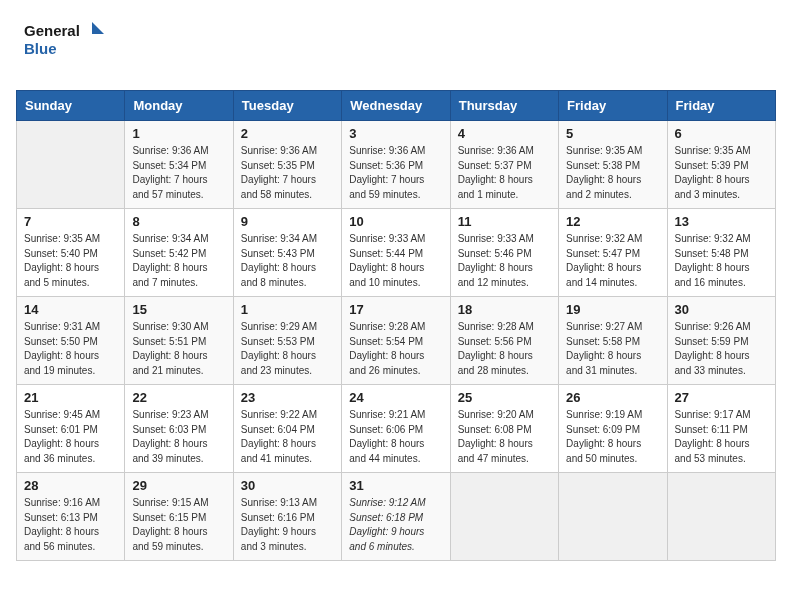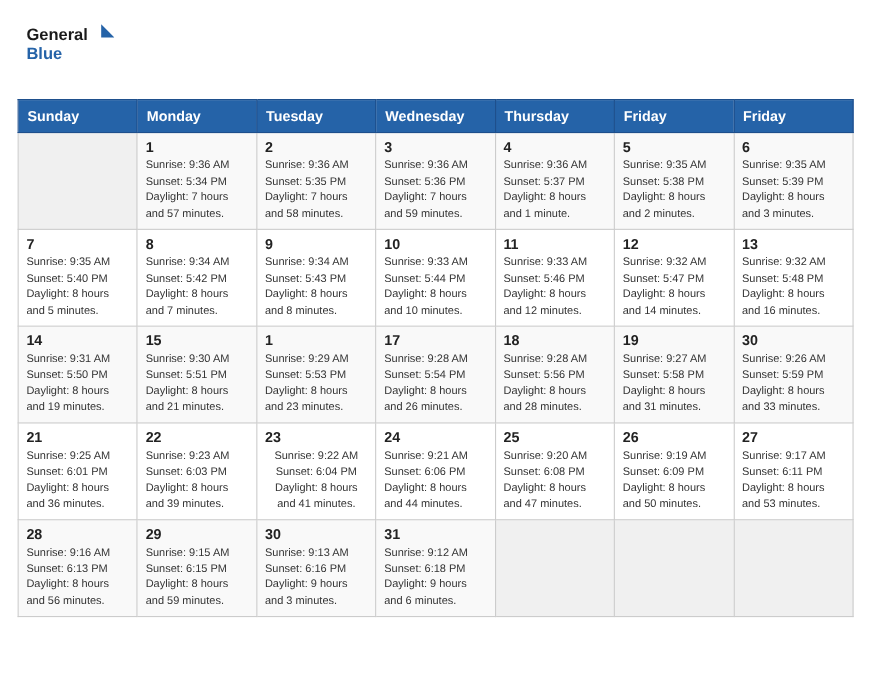--- a/index.html
+++ b/index.html
@@ -261,35 +261,35 @@
             <span class="day-num">30</span>
             <div class="day-info" style="white-space: pre-line;">Sunrise: 9:26 AM
 Sunset: 5:59 PM
 Daylight: 8 hours
 and 33 minutes.</div>
           </td>
         </tr>
         <tr>
           <td>
             <span class="day-num">21</span>
-            <div class="day-info" style="white-space: pre-line;">Sunrise: 9:25 AM
+            <div class="day-info" style="white-space: pre-line;">Sunrise: 9:45 AM
 Sunset: 6:01 PM
 Daylight: 8 hours
 and 36 minutes.</div>
           </td>
           <td>
             <span class="day-num">22</span>
             <div class="day-info" style="white-space: pre-line;">Sunrise: 9:23 AM
 Sunset: 6:03 PM
 Daylight: 8 hours
 and 39 minutes.</div>
           </td>
           <td>
             <span class="day-num">23</span>
-            <div class="day-info" style="white-space: pre-line; text-align: center;">Sunrise: 9:22 AM
+            <div class="day-info" style="white-space: pre-line;">Sunrise: 9:22 AM
 Sunset: 6:04 PM
 Daylight: 8 hours
 and 41 minutes.</div>
           </td>
           <td>
             <span class="day-num">24</span>
             <div class="day-info" style="white-space: pre-line;">Sunrise: 9:21 AM
 Sunset: 6:06 PM
 Daylight: 8 hours
 and 44 minutes.</div>
@@ -333,21 +333,21 @@
           </td>
           <td>
             <span class="day-num">30</span>
             <div class="day-info" style="white-space: pre-line;">Sunrise: 9:13 AM
 Sunset: 6:16 PM
 Daylight: 9 hours
 and 3 minutes.</div>
           </td>
           <td>
             <span class="day-num">31</span>
-            <div class="day-info" style="white-space: pre-line;">Sunrise: 9:12 AM
+            <div class="day-info" style="white-space: pre-line; font-style: italic;">Sunrise: 9:12 AM
 Sunset: 6:18 PM
 Daylight: 9 hours
 and 6 minutes.</div>
           </td>
           <td class="empty-cell"></td>
           <td class="empty-cell"></td>
           <td class="empty-cell"></td>
         </tr>
       </tbody>
   </table>

